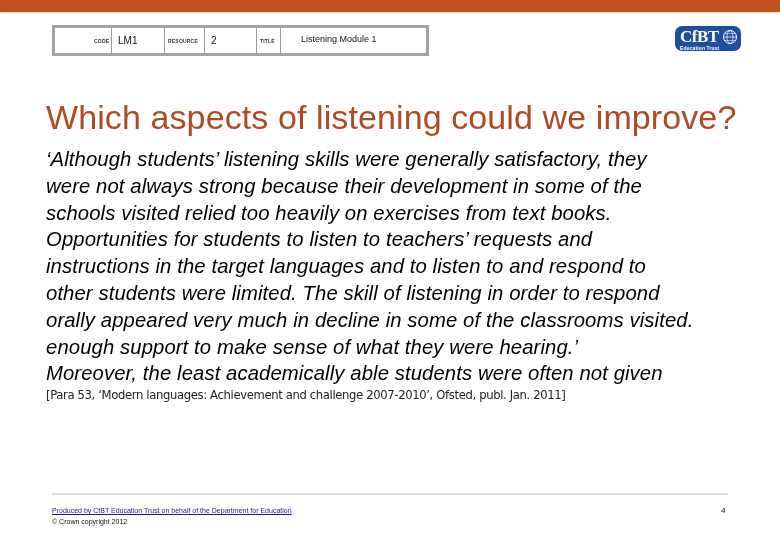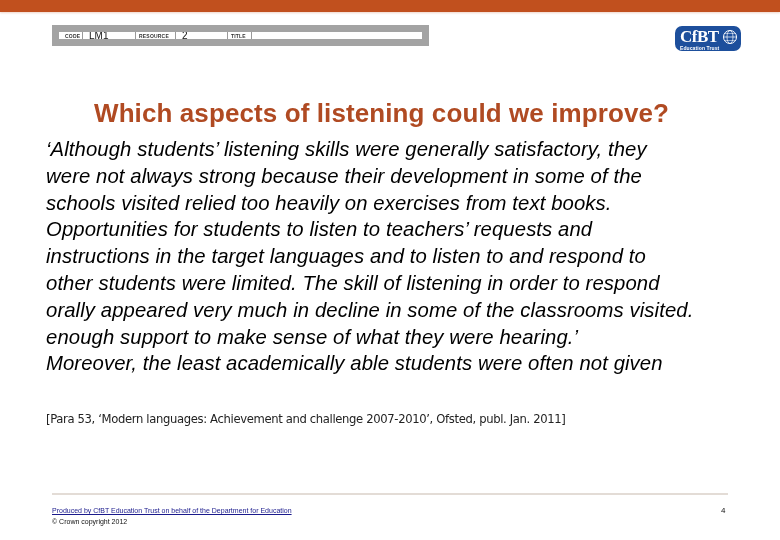--- a/index.html
+++ b/index.html
@@ -6,24 +6,25 @@
     html, body { width: 780px; height: 540px; background: #ffffff; overflow: hidden; }
     body { position: relative; font-family: "Liberation Sans", sans-serif; color: #000; }
 
     .top-band {
       position: absolute; left: 0; top: 0; width: 780px; height: 12px;
       background: #C1501E;
       box-shadow: 0 1px 2px rgba(193,80,30,0.25);
     }
 
     .meta-table {
-      position: absolute; left: 52px; top: 25px; width: 377px; height: 21px;
-      border: 7px solid #a3a3a3;
+      position: absolute; left: 52px; top: 25px; width: 377px; height: 31px;
+      border: 3px solid #a3a3a3;
       display: flex;
       background: #fff;
+      padding-left: 33px;
     }
     .meta-cell {
       height: 100%;
       border-right: 1px solid #9a9a9a;
       display: flex; align-items: center;
       padding-left: 6px;
       overflow: hidden; white-space: nowrap;
     }
     .meta-cell:last-child { border-right: none; }
     .meta-label {
@@ -45,35 +46,35 @@
     .logo-sub {
       position: absolute; left: 5px; top: 19px;
       font-size: 5px; font-weight: bold; letter-spacing: 0.1px;
     }
     .logo-globe {
       position: absolute; left: 47px; top: 3px; width: 16px; height: 16px;
     }
 
     .slide-title {
       position: absolute; left: 46px; top: 98px;
-      font-size: 26px; font-weight: bold; color: #B04A22;
-      white-space: nowrap; letter-spacing: 0.1px; margin-left: 48px;
+      font-size: 34px; font-weight: normal; color: #B04A22;
+      white-space: nowrap; letter-spacing: 0.1px;
     }
 
     .quote {
-      position: absolute; left: 46px; top: 136px; width: 730px;
+      position: absolute; left: 46px; top: 146px; width: 730px;
     }
     .quote-line {
       display: block; height: 26.8px; line-height: 26.8px;
       font-size: 20.3px; font-style: italic; white-space: nowrap;
       letter-spacing: 0.1px; color: #000;
     }
 
     .citation {
-      position: absolute; left: 46px; top: 412px;
+      position: absolute; left: 46px; top: 388px;
       font-family: "DejaVu Sans", sans-serif;
       font-size: 11.6px; color: #222; white-space: nowrap; letter-spacing: -0.35px;
     }
 
     .footer-rule {
       position: absolute; left: 52px; top: 493px; width: 676px; height: 2px;
       background: #e3dcd6;
     }
     .footer-link {
       position: absolute; left: 52px; top: 507px;

